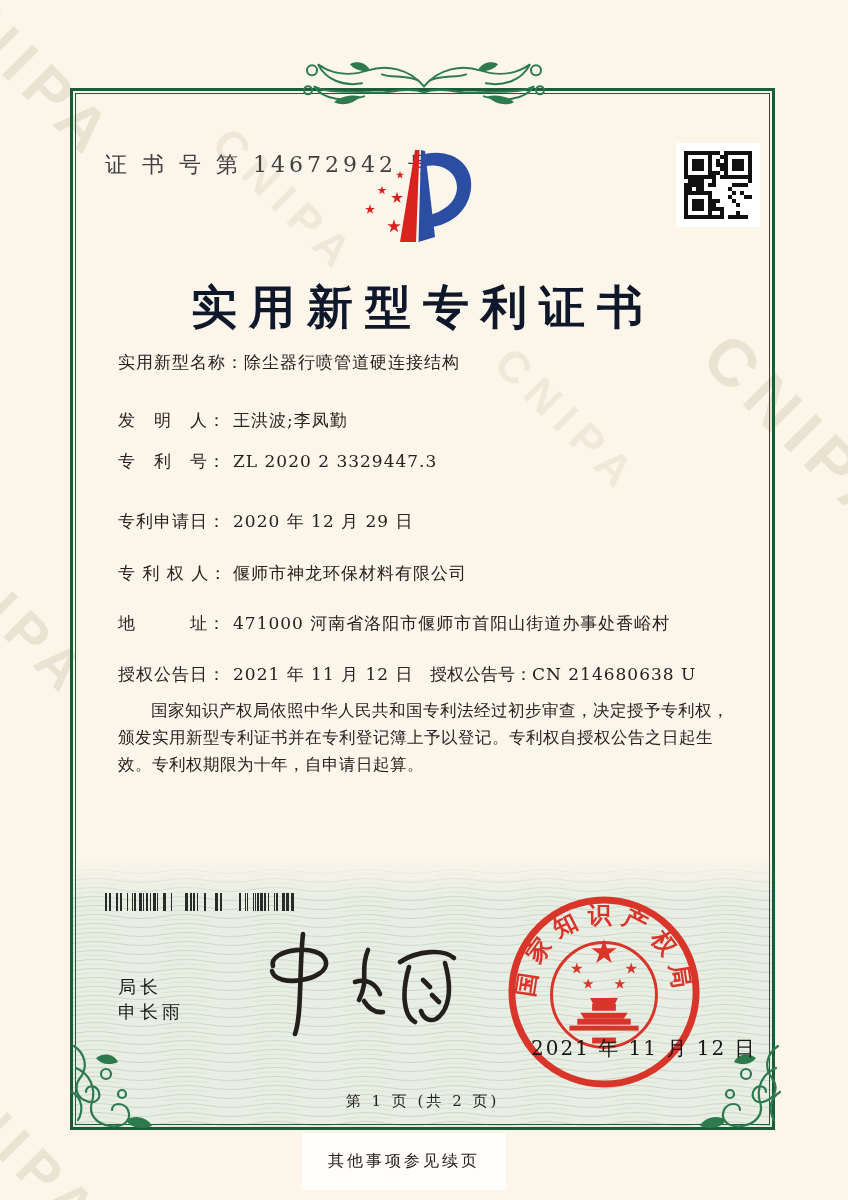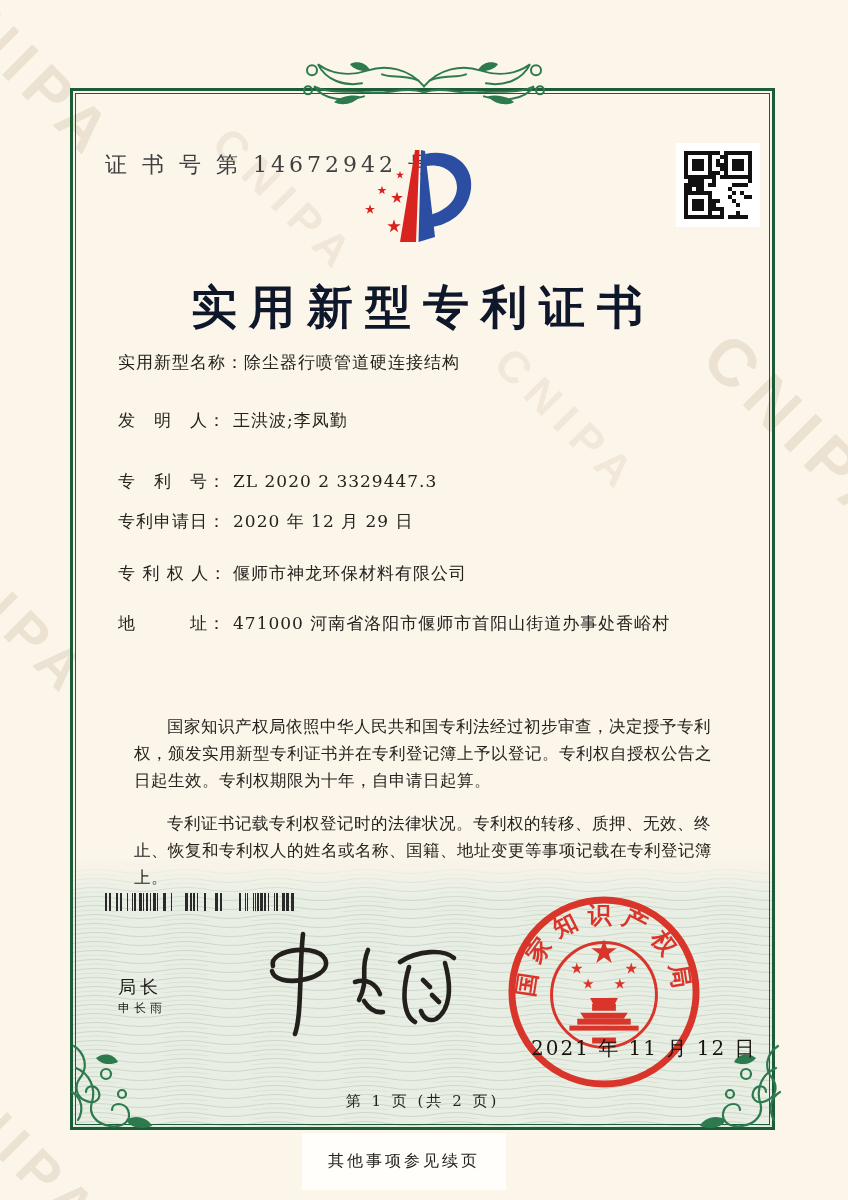--- a/index.html
+++ b/index.html
@@ -34,25 +34,25 @@
   .qrbox svg{position:absolute;left:8px;top:8px;}
   .title{position:absolute;left:0;top:250px;width:846px;text-align:center;
       font-size:46px;font-weight:bold;letter-spacing:12px;color:#0f172a;margin-top:27px;}
   .field-row{position:absolute;left:118px;width:630px;font-size:17px;color:#26221e;}
   .flabel{display:inline-block;min-width:115px;letter-spacing:1px;}
   .fvalue{letter-spacing:1px;}
   .grant-row{position:absolute;left:118px;top:663px;width:630px;font-size:17px;color:#26221e;}
   .grant-no{position:absolute;left:312px;top:0;}
   .bodytext{position:absolute;left:118px;top:697px;width:626px;font-size:16.5px;
       line-height:27px;color:#26221e;}
-  .bodytext p{margin:16px;text-indent:2em;letter-spacing:0.5px;}
+  .bodytext p{margin:0;text-indent:2em;letter-spacing:0.5px;}
 
   .barcode{position:absolute;left:105px;top:893px;}
   .sig-title{position:absolute;left:118px;top:965px;font-size:18px;letter-spacing:4px;color:#1c1a17;margin-top:10px;}
-  .sig-name{position:absolute;left:118px;top:1000px;font-size:12px;letter-spacing:4px;color:#1c1a17;}
+  .sig-name{position:absolute;left:118px;top:1000px;font-size:18px;letter-spacing:4px;color:#1c1a17;}
   .signature{position:absolute;left:248px;top:922px;}
 
   .seal{position:absolute;left:505px;top:893px;z-index:5;}
   .seal-date{position:absolute;left:531px;top:1035px;font-size:20px;letter-spacing:2px;
       color:#17140f;z-index:6;}
 
   .pagenum{position:absolute;left:70px;top:1092px;width:705px;text-align:center;
       font-size:15px;letter-spacing:3px;color:#26221e;}
   .notebox{position:absolute;left:404px;top:1133px;transform:translateX(-50%);
       background:#fffefb;padding:18px 26px;font-size:16px;letter-spacing:3px;color:#26221e;}
@@ -216,30 +216,33 @@
           <rect x="1" y="11" width="5" height="5" fill="#fff"></rect>
           <rect x="2" y="12" width="3" height="3" fill="#111"></rect>
         </svg>
     </div>
 
     <div class="title">实用新型专利证书</div>
 
     <div id="fields">
         <div class="field-row" style="top: 351px;"><span class="flabel">实用新型名称：</span><span class="fvalue">除尘器行喷管道硬连接结构</span></div>
         <div class="field-row" style="top: 409px;"><span class="flabel">发　明　人：</span><span class="fvalue">王洪波;李凤勤</span></div>
-        <div class="field-row" style="top: 470px;"><span class="flabel">专　利　号：</span><span class="fvalue">ZL 2020 2 3329447.3</span></div>
+        <div class="field-row" style="top: 450px;"><span class="flabel">专　利　号：</span><span class="fvalue">ZL 2020 2 3329447.3</span></div>
         <div class="field-row" style="top: 510px;"><span class="flabel">专利申请日：</span><span class="fvalue">2020 年 12 月 29 日</span></div>
         <div class="field-row" style="top: 562px;"><span class="flabel">专 利 权 人：</span><span class="fvalue">偃师市神龙环保材料有限公司</span></div>
         <div class="field-row" style="top: 612px;"><span class="flabel">地　　　址：</span><span class="fvalue">471000 河南省洛阳市偃师市首阳山街道办事处香峪村</span></div>
       </div>
 
+    <div class="grant-row">
+      <span class="flabel">授权公告日：</span><span class="fvalue">2021 年 11 月 12 日</span>
+      <span class="grant-no"><span>授权公告号：</span><span class="fvalue">CN 214680638 U</span></span>
+    </div>
 
     <div class="bodytext">
       <p>国家知识产权局依照中华人民共和国专利法经过初步审查，决定授予专利权，颁发实用新型专利证书并在专利登记簿上予以登记。专利权自授权公告之日起生效。专利权期限为十年，自申请日起算。</p>
-      <p>专利证书记载专利权登记时的法律状况。专利权的转移、质押、无效、终止、恢复和专利权人的姓名或名称、国籍、地址变更等事项记载在专利登记簿上。</p>
     </div>
 
     <svg class="barcode" id="barcode" width="192" height="18">
         <rect x="0" y="0" width="2" height="18" fill="#2a2a2a"></rect>
         <rect x="4" y="0" width="2" height="18" fill="#2a2a2a"></rect>
         <rect x="11" y="0" width="2" height="18" fill="#2a2a2a"></rect>
         <rect x="15" y="0" width="2" height="18" fill="#2a2a2a"></rect>
         <rect x="22" y="0" width="1" height="18" fill="#2a2a2a"></rect>
         <rect x="27" y="0" width="1" height="18" fill="#2a2a2a"></rect>
         <rect x="29" y="0" width="2" height="18" fill="#2a2a2a"></rect>

